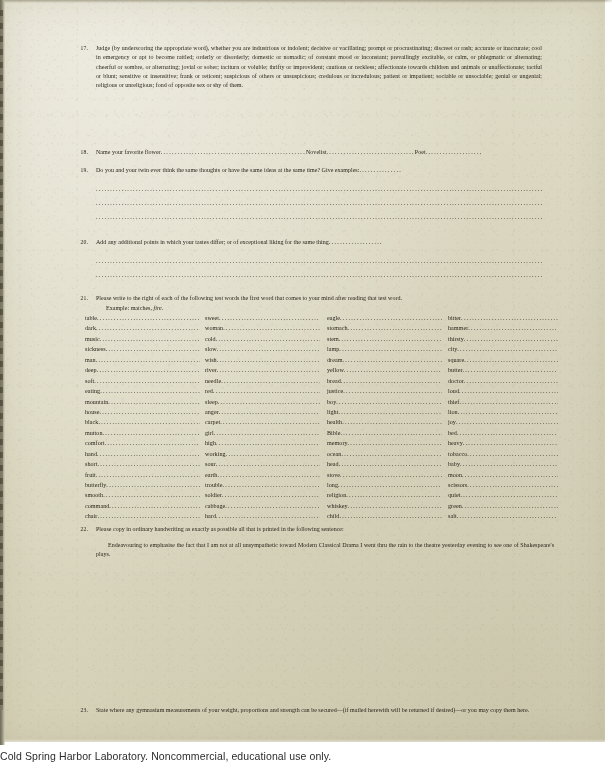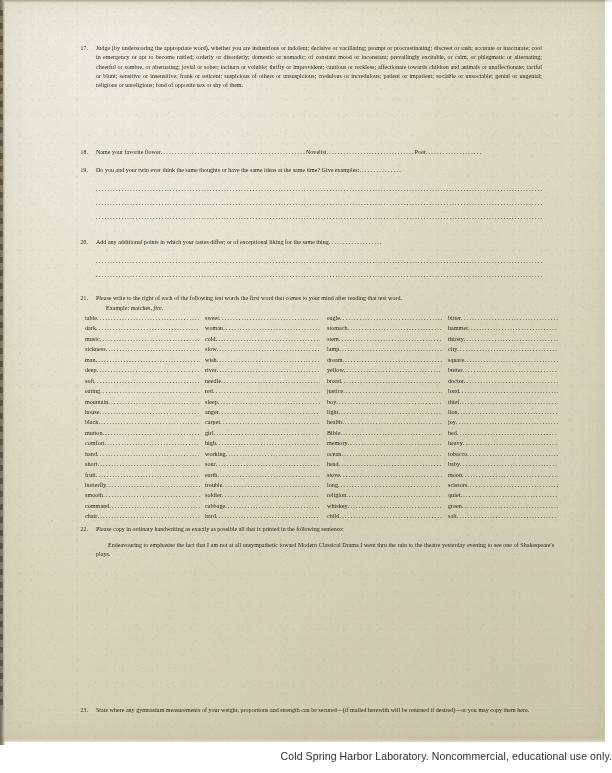--- a/index.html
+++ b/index.html
@@ -160,21 +160,21 @@
   #credit-bar {
     position: absolute;
     left: 0; top: 745px;
     width: 612px; height: 28px;
     background: #ffffff;
   }
   #credit-text {
     position: absolute;
     left: 0; top: 5px;
     width: 612px;
-    text-align: right;
+    text-align: left;
     font-family: "Liberation Sans", "DejaVu Sans", sans-serif;
     font-size: 10.5px;
     color: #2c2c2c;
     letter-spacing: .1px;
   }
 </style>
 </head>
 <body>
 
 <div id="scan-area">

